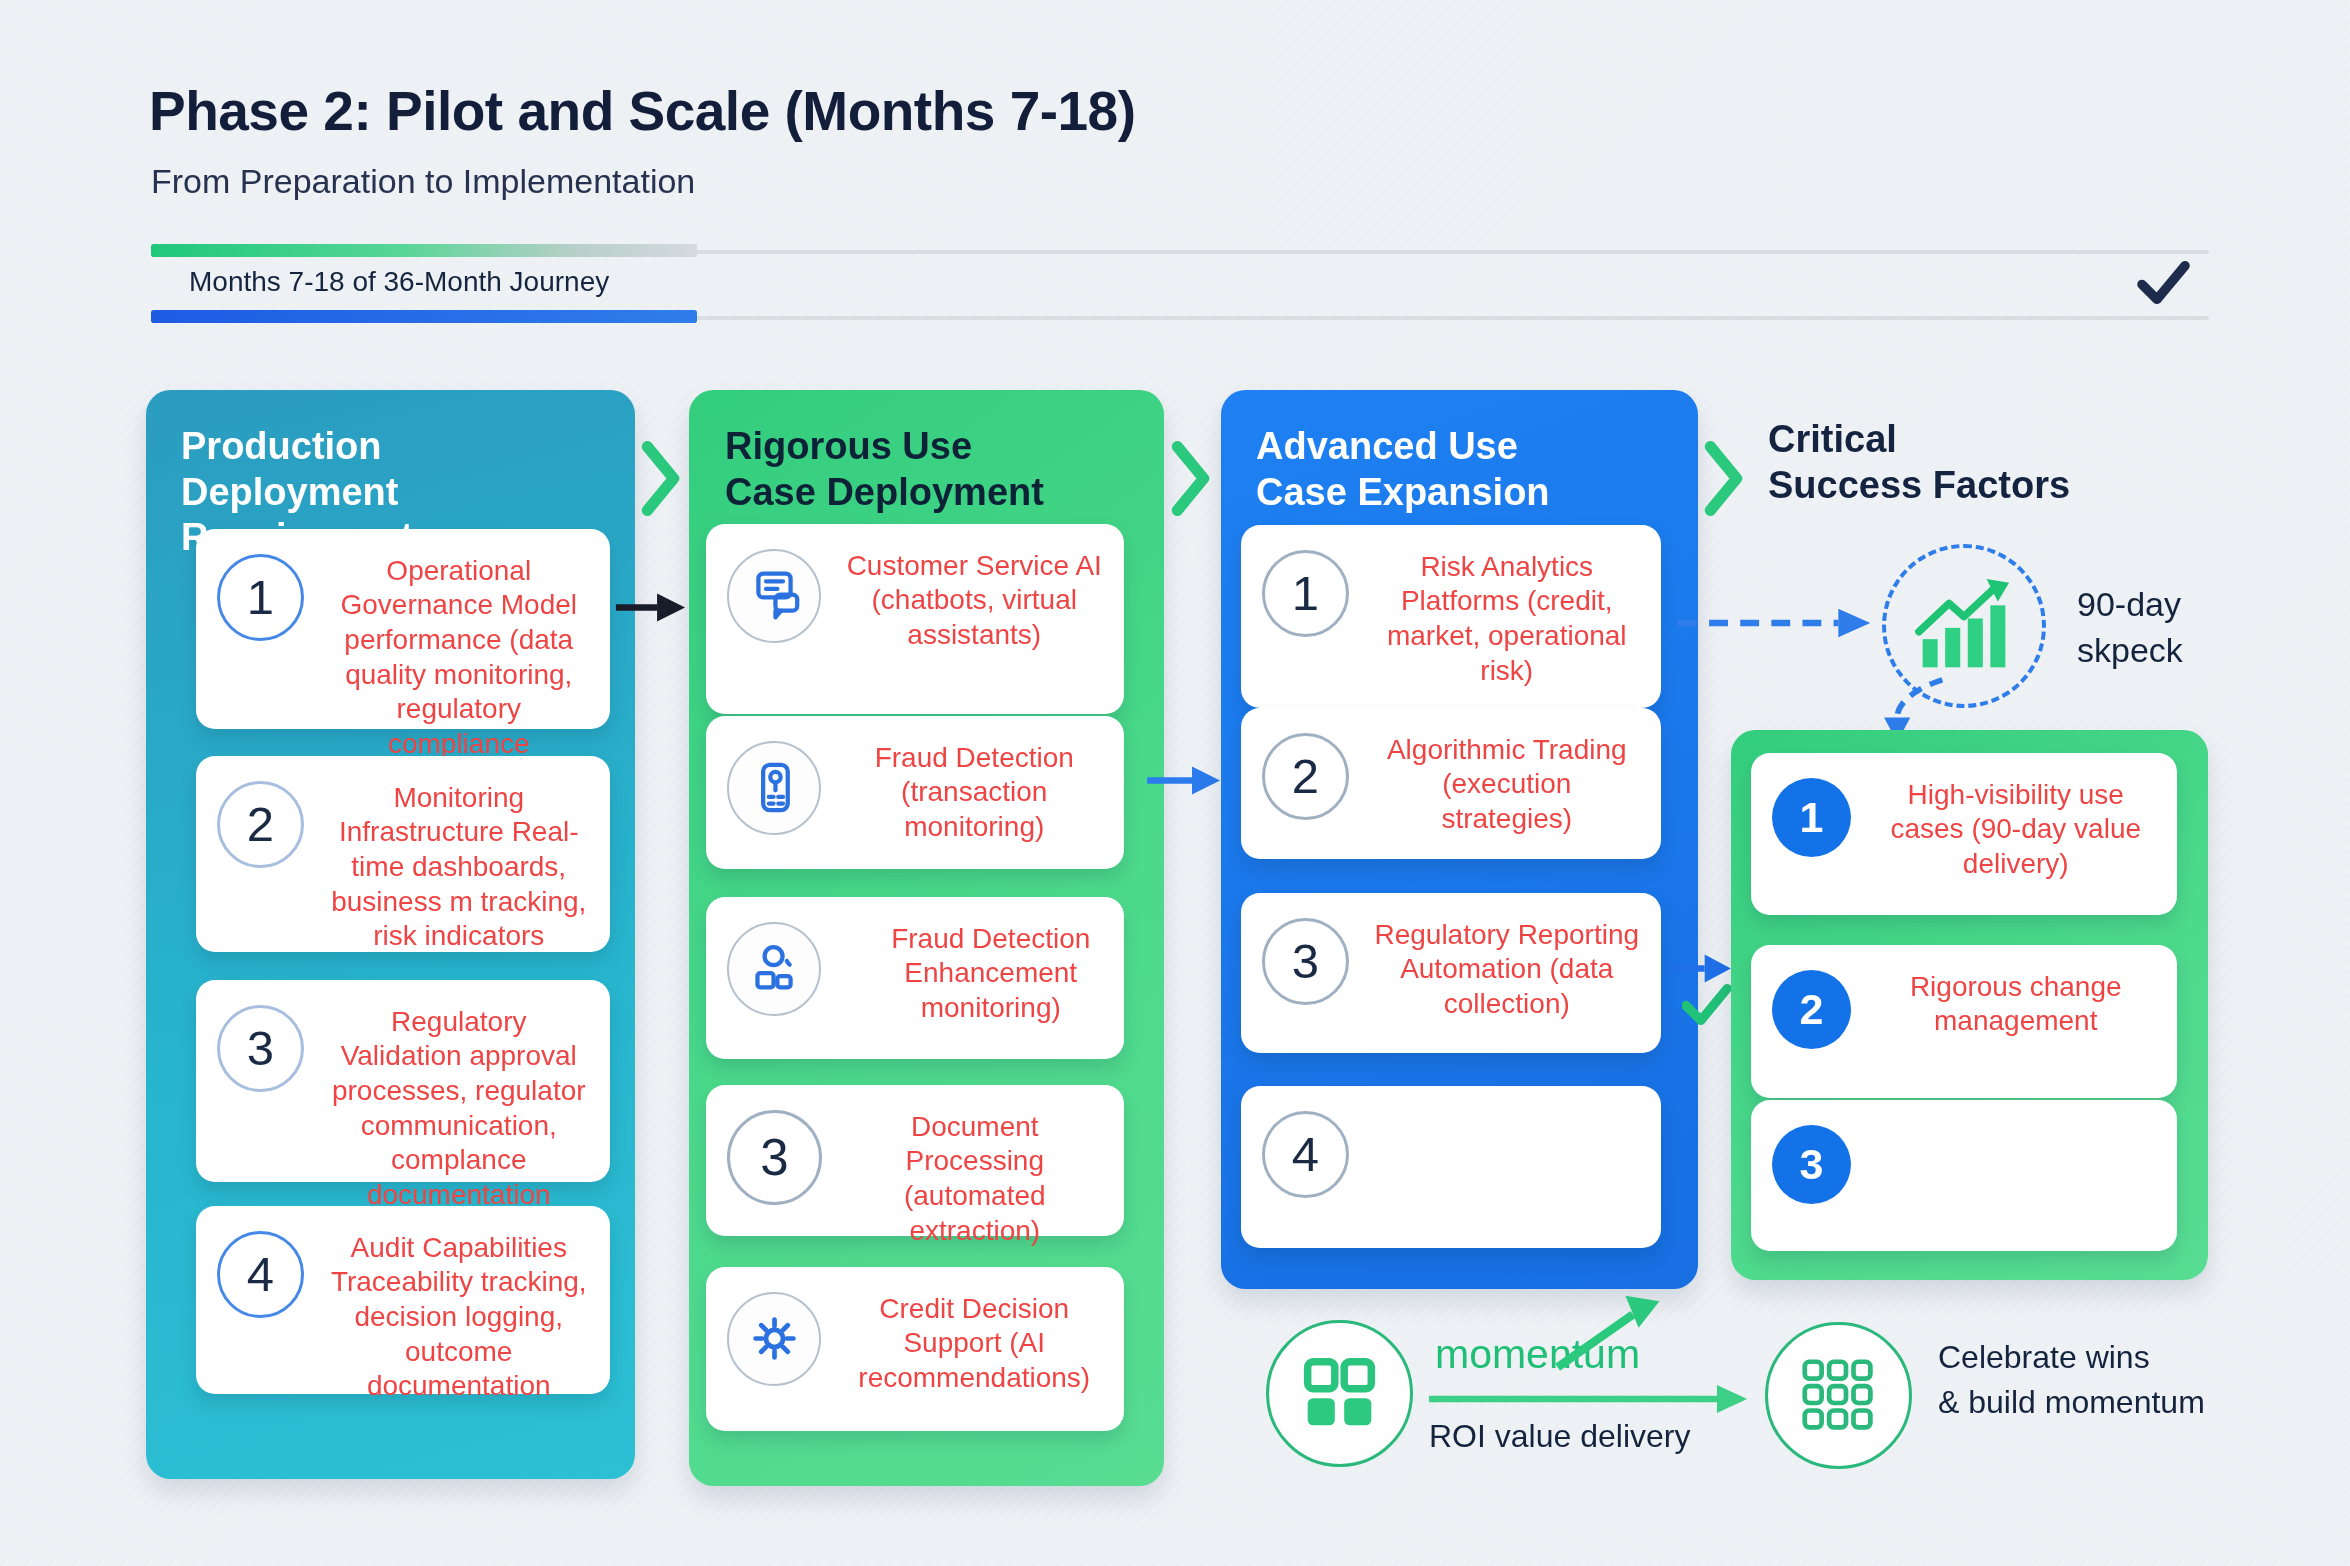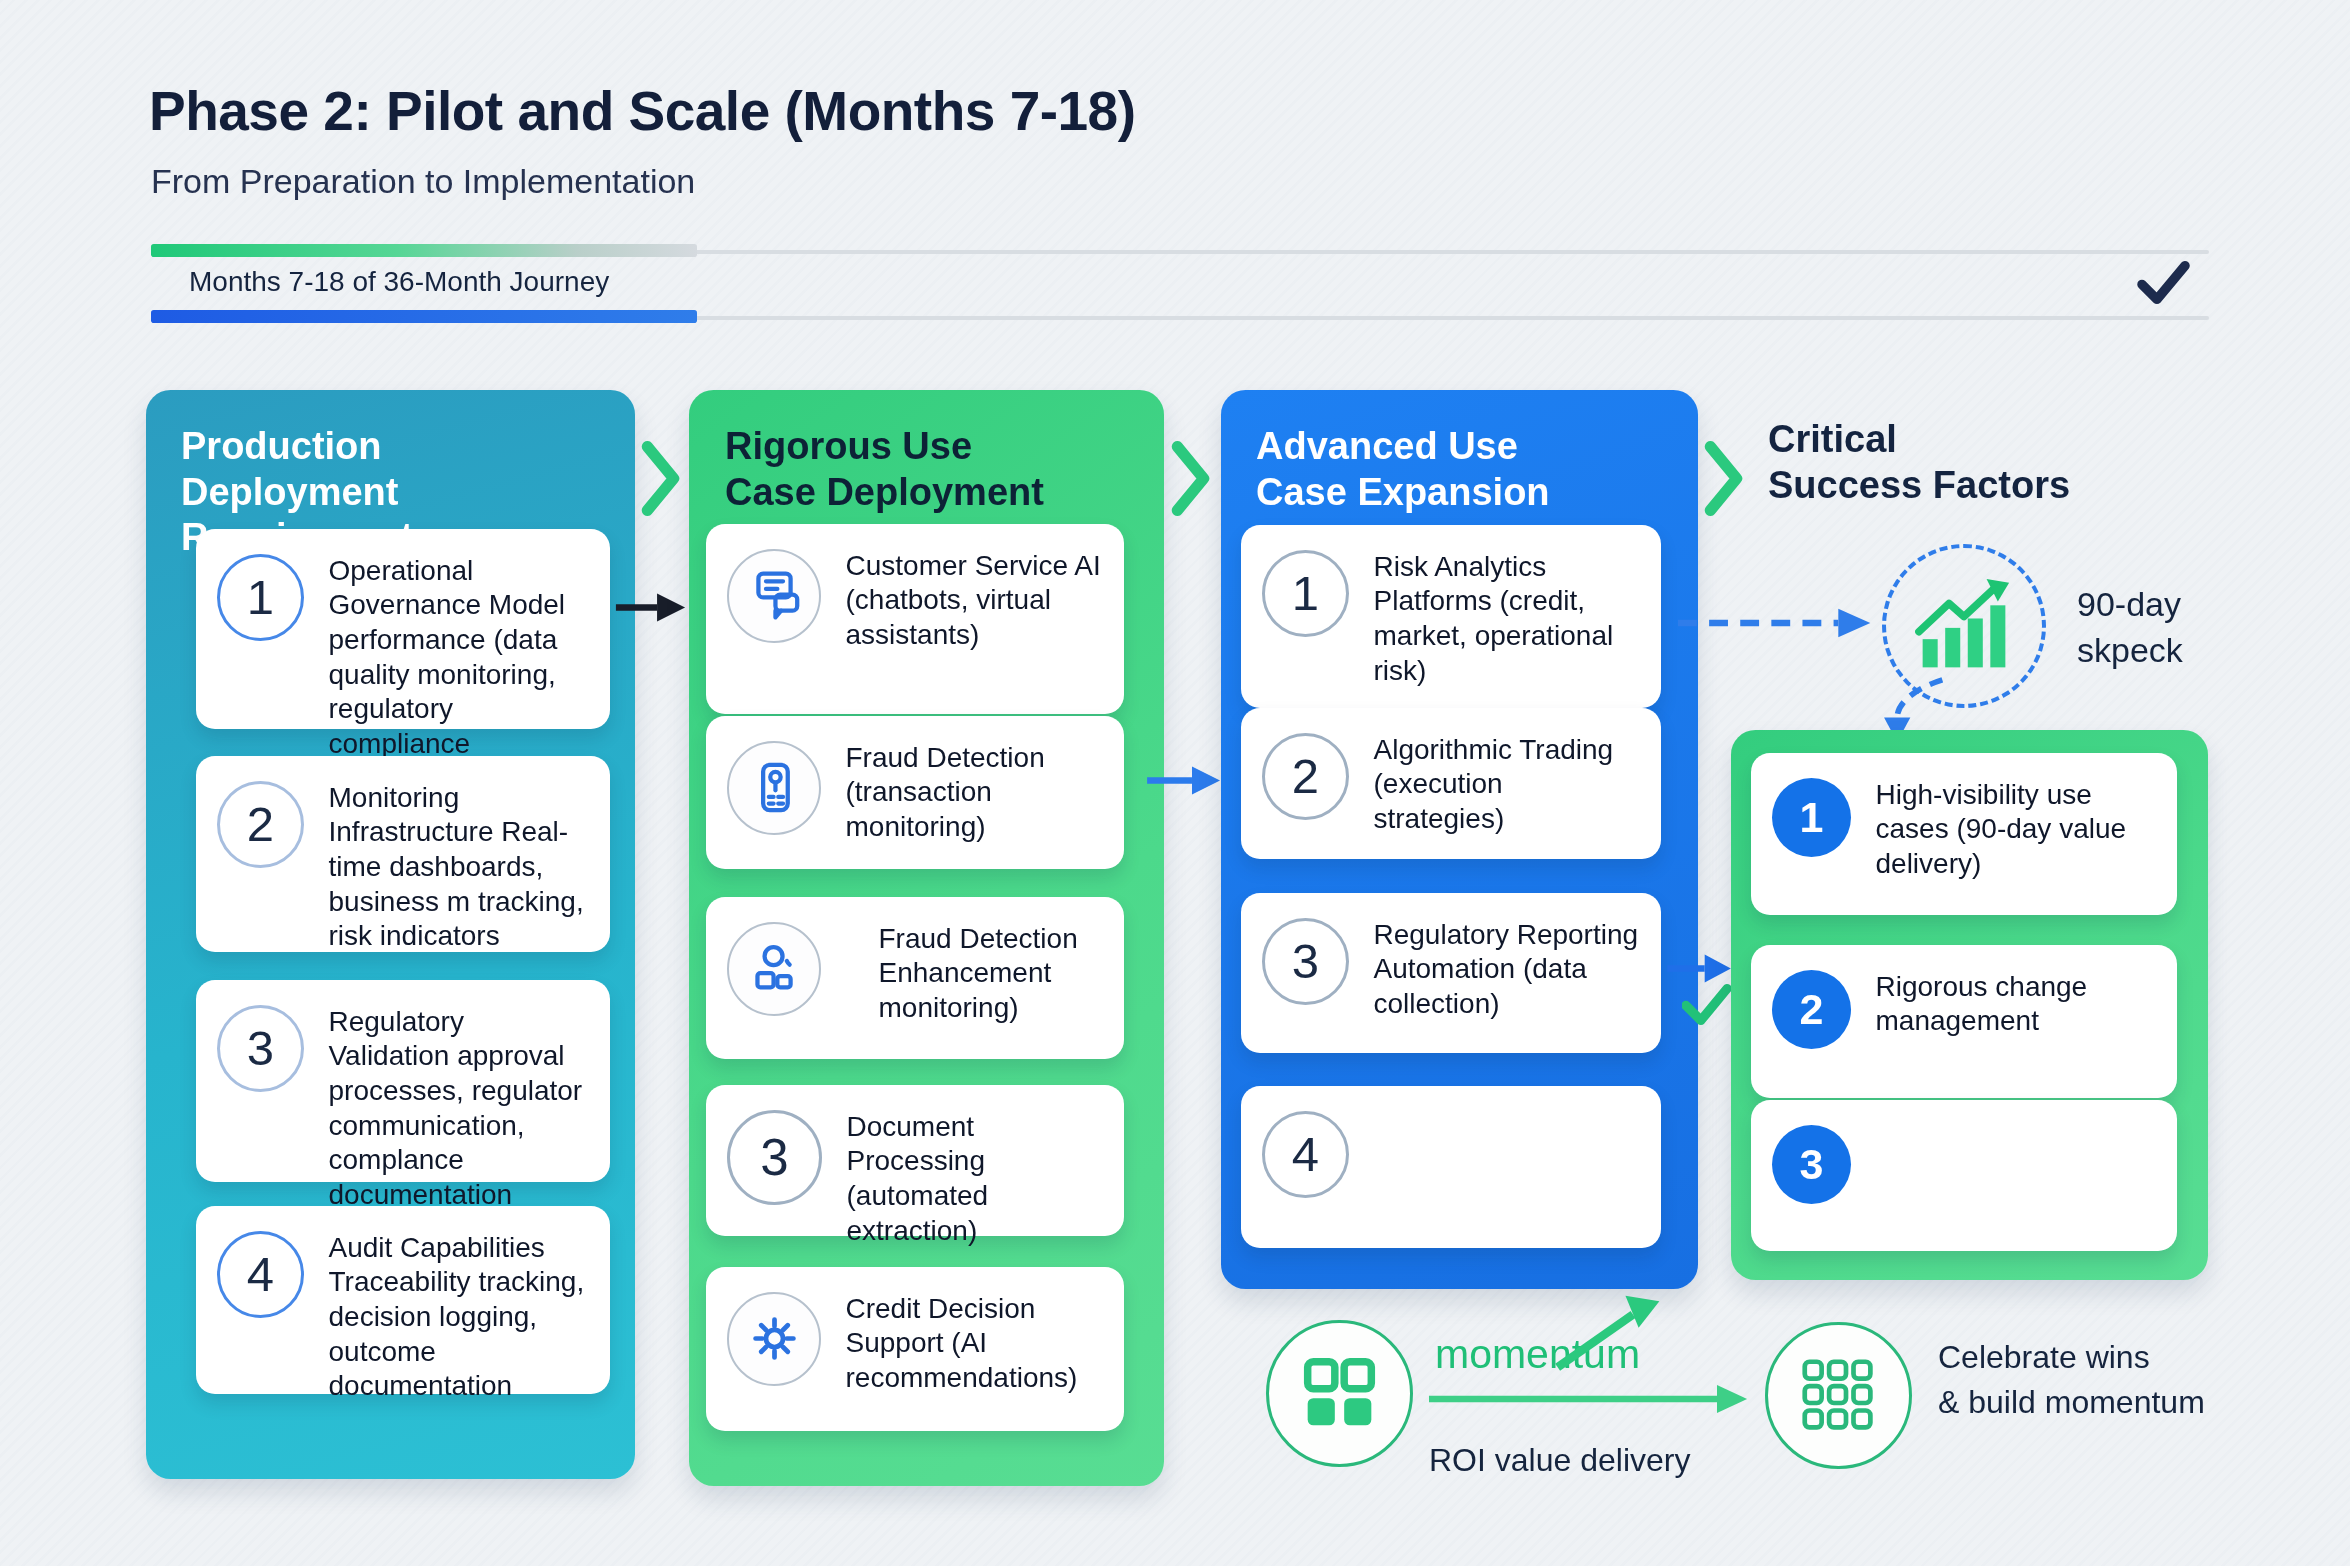--- a/index.html
+++ b/index.html
@@ -35,21 +35,21 @@
   .stack::after{content:'';position:absolute;z-index:-2;left:-38px;right:38px;top:38px;bottom:-32px;
     background:rgba(255,255,255,0.22);border-radius:19px;}
   .num{width:81px;height:81px;border-radius:50%;border:3.8px solid #9fb0c2;background:#fff;
     display:flex;align-items:center;justify-content:center;font-size:49px;font-weight:400;color:#1b2a44;flex:none;}
   .num-blue-ring{border-color:#4688e8;}
   .num-soft-ring{border-color:#a7bedf;}
   .num-filled{width:79px;height:79px;border-radius:50%;background:#1472e8;color:#fff;
     display:flex;align-items:center;justify-content:center;font-size:43px;font-weight:700;flex:none;}
   .icon-circle{width:90px;height:90px;border-radius:50%;border:2.8px solid #b6c1cd;background:#fdfdfe;
     display:flex;align-items:center;justify-content:center;flex:none;}
-  .card-text{font-size:28px;line-height:1.24;color:#0f172a;font-weight:500;margin-left:24.5px;}
+  .card-text{font-size:28px;line-height:1.24;color:#ef4444;font-weight:500;margin-left:24.5px;text-align:center;}
 
   .dashed-circle{position:absolute;width:164px;height:164px;border-radius:50%;border:4.7px dashed #2f7dea;
     display:flex;align-items:center;justify-content:center;box-sizing:border-box;}
   .badge-text{position:absolute;font-size:34px;font-weight:500;line-height:1.35;color:#15243e;white-space:pre-line;}
 
   .flow-circle{position:absolute;width:147px;height:147px;border-radius:50%;border:3.8px solid #2ab87b;background:#fdfefd;
     display:flex;align-items:center;justify-content:center;box-sizing:border-box;}
   .momentum-label{position:absolute;font-size:41px;font-weight:500;color:#1fbf77;}
   .roi-label{position:absolute;font-size:32px;font-weight:500;color:#15243e;}
   .celebrate-label{position:absolute;font-size:32px;font-weight:500;line-height:1.4;color:#15243e;white-space:pre-line;}
@@ -246,21 +246,21 @@
   </div>
   <div class="momentum-label" style="left:1435px;top:1331px;">momentum</div>
   <svg class="abs" style="left:1552px;top:1288px;" width="113" height="87" viewBox="0 0 120 92">
     <line x1="6" y1="84" x2="86" y2="28" stroke="#2bc97e" stroke-width="9"></line>
     <polygon points="78,8 114,14 92,42" fill="#2bc97e"></polygon>
   </svg>
   <svg class="abs" style="left:1429px;top:1379px;" width="320" height="40" viewBox="0 0 340 42">
     <line x1="0" y1="21" x2="306" y2="21" stroke="#3ecf87" stroke-width="7"></line>
     <polygon points="306,6 306,36 338,21" fill="#3ecf87"></polygon>
   </svg>
-  <div class="roi-label" style="left:1429px;top:1418px;margin-top:24px;">ROI value delivery</div>
+  <div class="roi-label" style="left:1429px;top:1418px;">ROI value delivery</div>
 
   <div class="flow-circle" style="left:1765px;top:1322px;">
     <svg width="75" height="75" viewBox="0 0 80 80">
       <g fill="none" stroke="#2ab87b" stroke-width="5">
         <rect x="4" y="4" width="18" height="18" rx="5"></rect>
           <rect x="30" y="4" width="18" height="18" rx="5"></rect>
           <rect x="56" y="4" width="18" height="18" rx="5"></rect>
         <rect x="4" y="30" width="18" height="18" rx="5"></rect>
           <rect x="30" y="30" width="18" height="18" rx="5"></rect>
           <rect x="56" y="30" width="18" height="18" rx="5"></rect>

